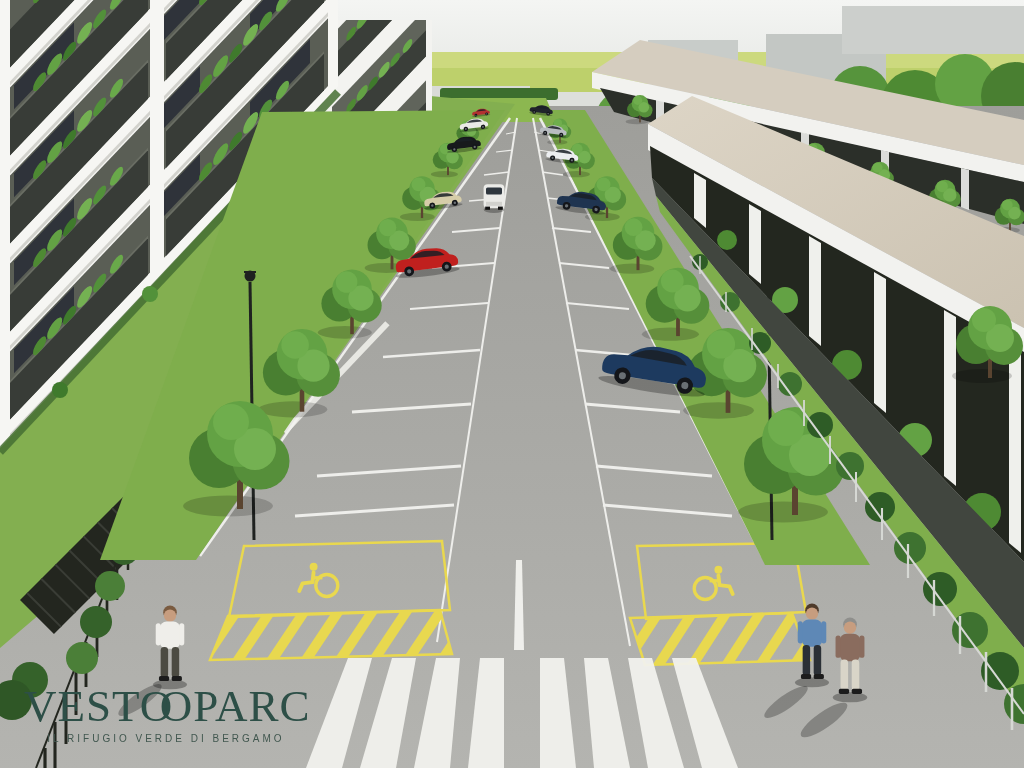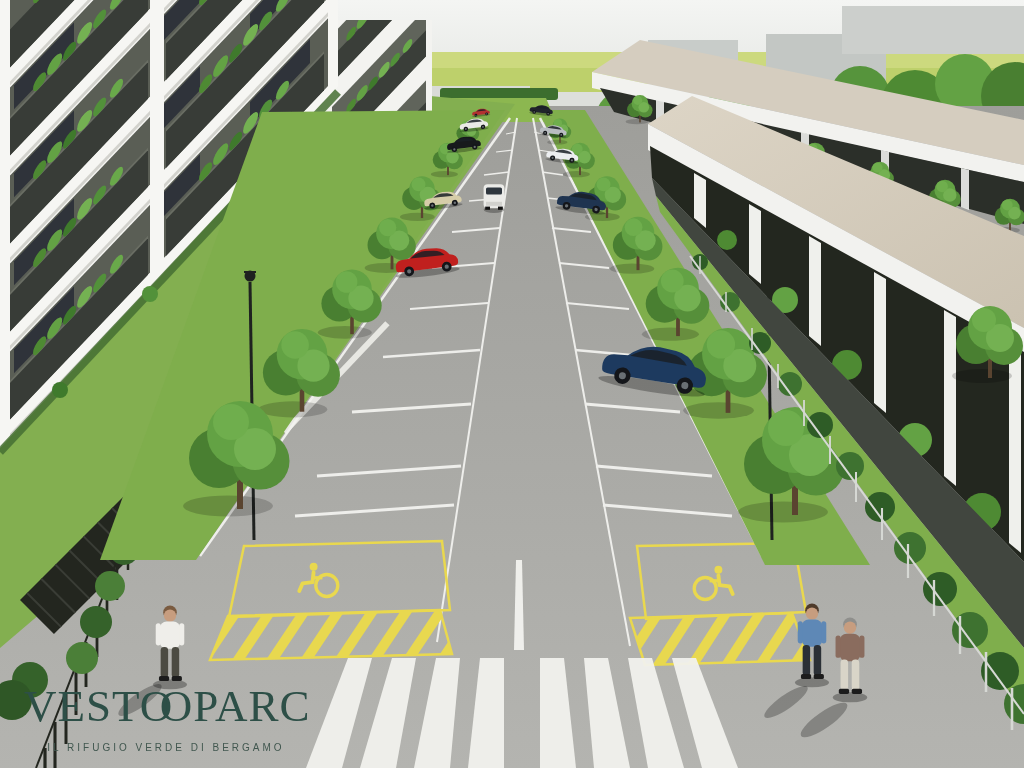--- a/index.html
+++ b/index.html
@@ -2,21 +2,21 @@
 <html><head>
 <meta charset="utf-8">
 <style>
   html,body{margin:0;padding:0;background:#ffffff;}
   #canvas{position:relative;width:1024px;height:768px;overflow:hidden;background:#eef0ed;
           font-family:"Liberation Sans",sans-serif;}
   #scene{position:absolute;left:0;top:0;}
   .logo{position:absolute;left:24px;top:684px;width:284px;text-align:center;color:#2d4f47;}
   .logo-word{font-family:"Liberation Serif",serif;font-size:45px;letter-spacing:1px;line-height:1;white-space:nowrap;}
   .logo-word .o2{margin-left:-0.30em;}
-  .logo-tag{font-family:"Liberation Sans",sans-serif;font-size:10px;letter-spacing:3px;color:#41574f;margin-top:13px;white-space:nowrap;}
+  .logo-tag{font-family:"Liberation Sans",sans-serif;font-size:10px;letter-spacing:3px;color:#41574f;margin-top:4px;white-space:nowrap;}
 </style>
 </head>
 <body>
 
 <div id="canvas">
 <svg id="scene" width="1024" height="768" viewBox="0 0 1024 768">
   <defs>
     <linearGradient id="skyg" x1="0" y1="0" x2="0" y2="1">
       <stop offset="0" stop-color="#f4f5f3"></stop>
           <stop offset="1" stop-color="#e7e9e6"></stop>

